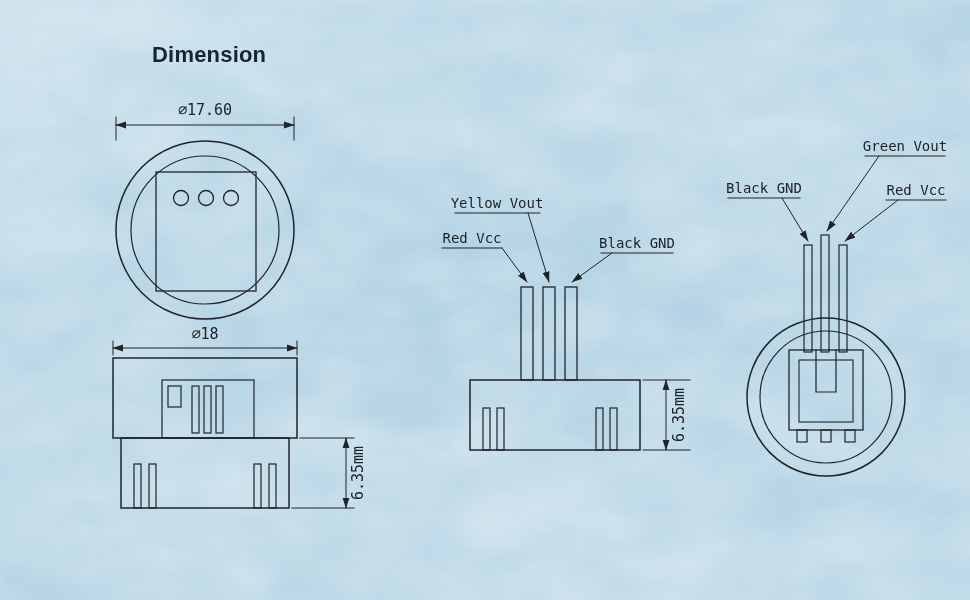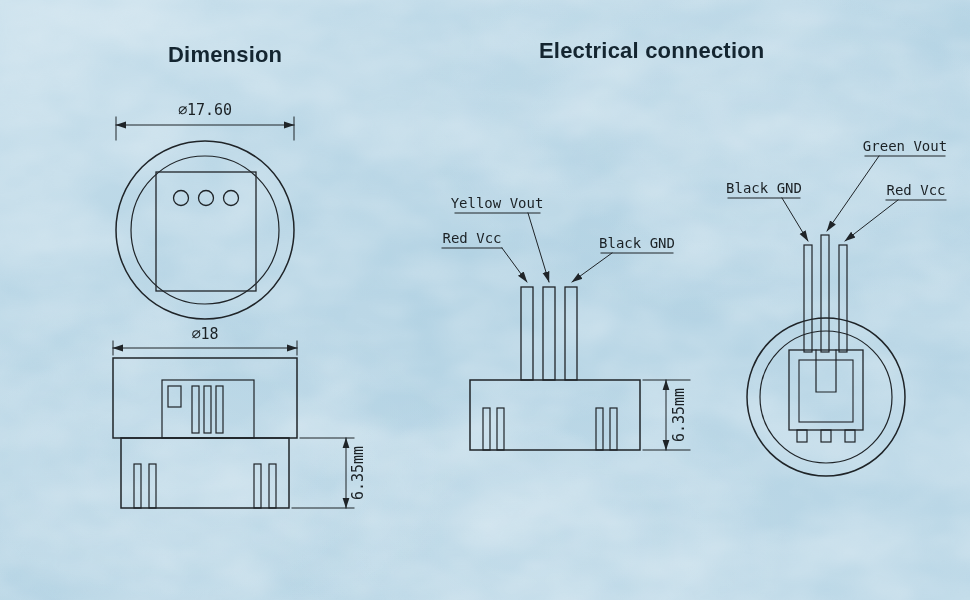--- a/index.html
+++ b/index.html
@@ -11,21 +11,21 @@
       radial-gradient(380px 240px at 55% 90%, rgba(255,255,255,0.18), rgba(255,255,255,0) 70%),
       linear-gradient(155deg,#c9e0ec 0%,#b2d2e3 45%,#bcd8e7 100%);
     font-family:"DejaVu Sans Mono","DejaVu Sans",monospace;
   }
   .bgfx{position:absolute;left:0;top:0;pointer-events:none;}
   .draw{position:absolute;left:0;top:0;}
   .heading{
     position:absolute;font-family:"Liberation Sans","DejaVu Sans",sans-serif;
     font-weight:700;color:#142530;letter-spacing:0.2px;white-space:nowrap;
   }
-  .h-left{left:152px;top:42px;font-size:22px;margin-left:16px;}
+  .h-left{left:152px;top:42px;font-size:22px;}
   .h-right{left:539px;top:38px;font-size:22px;}
   .draw text{fill:#1b2125;font-family:"DejaVu Sans Mono","DejaVu Sans",monospace;}
   .dimtext{font-size:15px;}
   .lbltext{font-size:14px;}
 </style>
 </head>
 <body>
 
 <div class="stage">
 
@@ -33,21 +33,20 @@
     <defs>
       <filter id="caustic" x="0" y="0" width="100%" height="100%">
         <feTurbulence type="fractalNoise" baseFrequency="0.011 0.019" numOctaves="3" seed="8" result="n"></feTurbulence>
         <feColorMatrix in="n" type="matrix" values="0 0 0 0 1  0 0 0 0 1  0 0 0 0 1  0.9 0.9 0 0 -0.55"></feColorMatrix>
       </filter>
     </defs>
     <rect width="970" height="600" filter="url(#caustic)" opacity="0.35"></rect>
   </svg>
 
   <div class="heading h-left">Dimension</div>
-  <div class="heading h-right">Electrical connection</div>
 
   <svg class="draw" width="970" height="600" viewBox="0 0 970 600">
     <defs>
       <marker id="arr" viewBox="0 0 10 10" refX="9.5" refY="5" markerWidth="11" markerHeight="11" orient="auto-start-reverse" markerUnits="userSpaceOnUse">
         <path d="M0,1.8 L10,5 L0,8.2 Z" fill="#1f2428"></path>
       </marker>
     </defs>
 
     <g stroke="#1f2428" fill="none" stroke-linecap="square">
 

